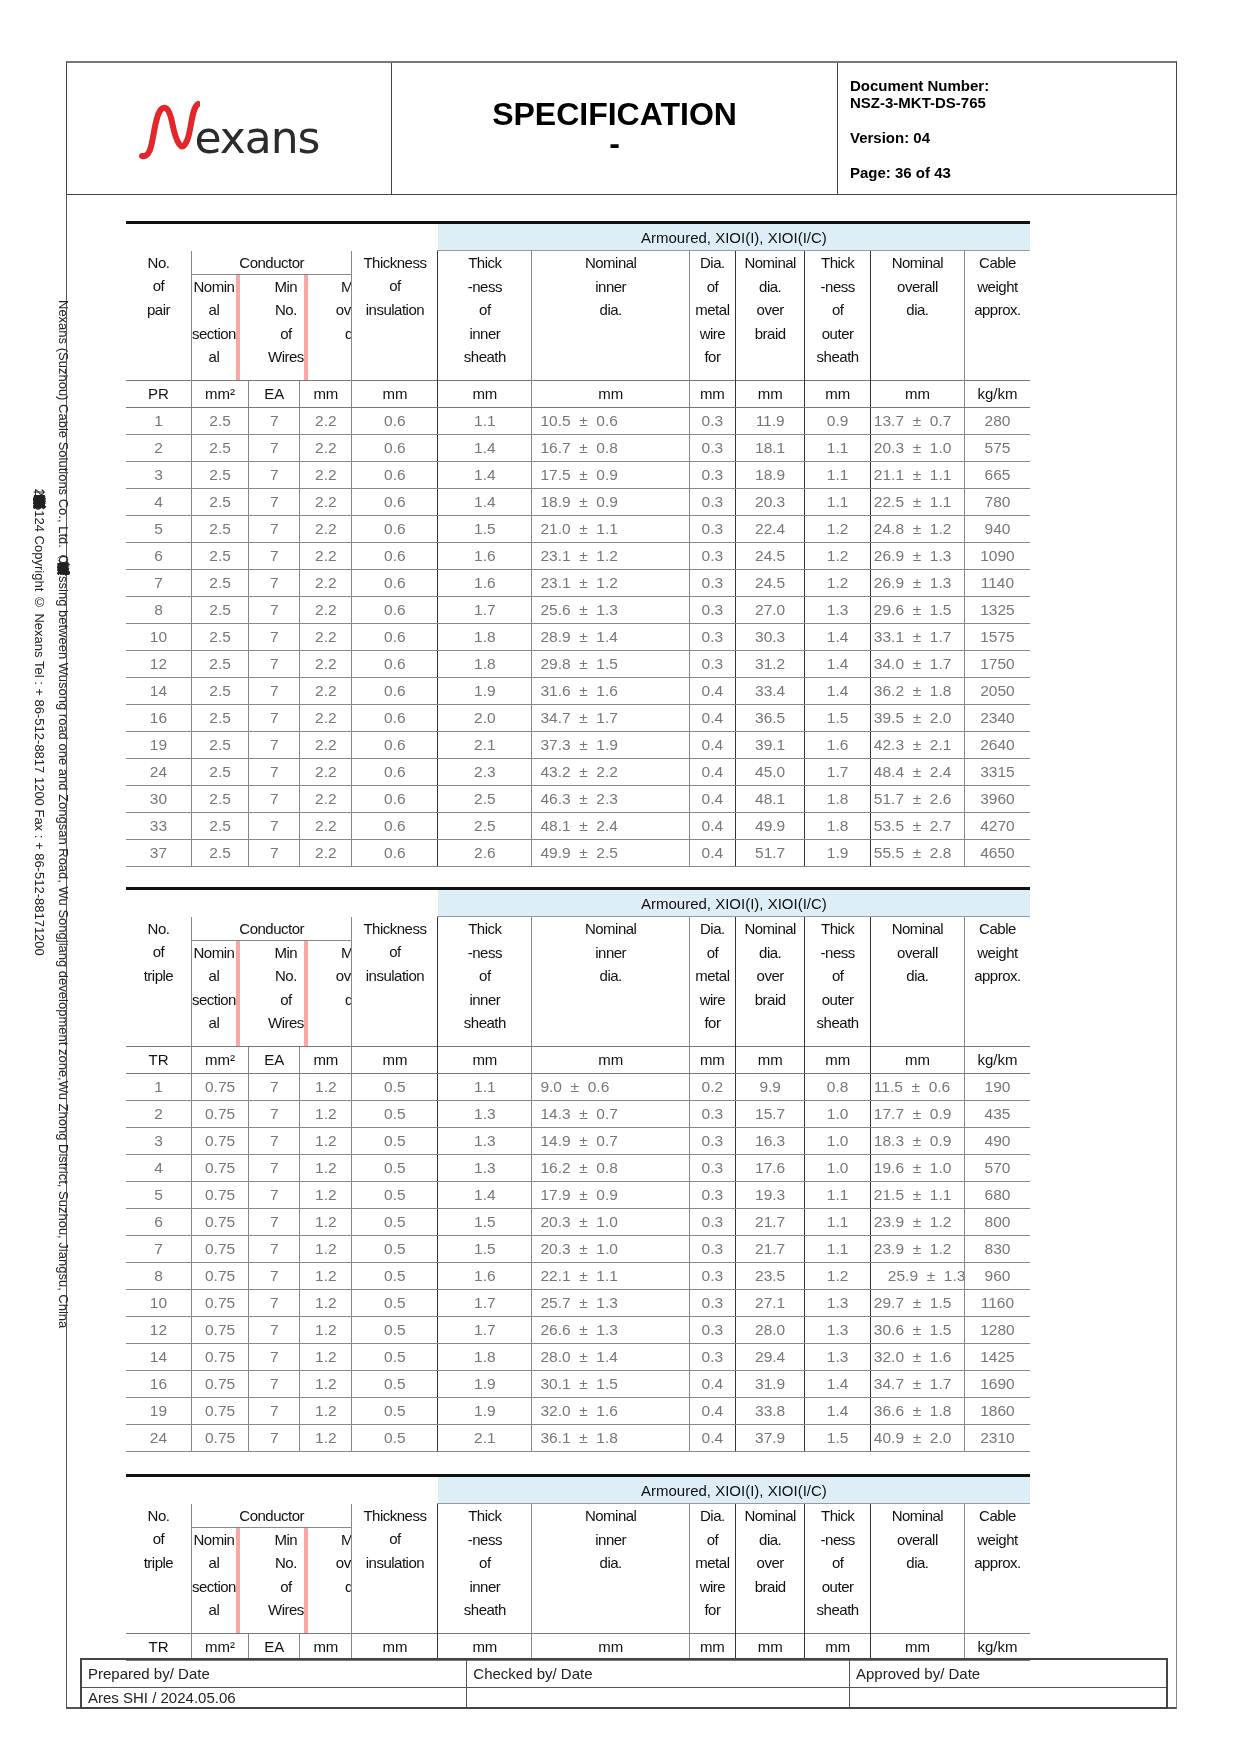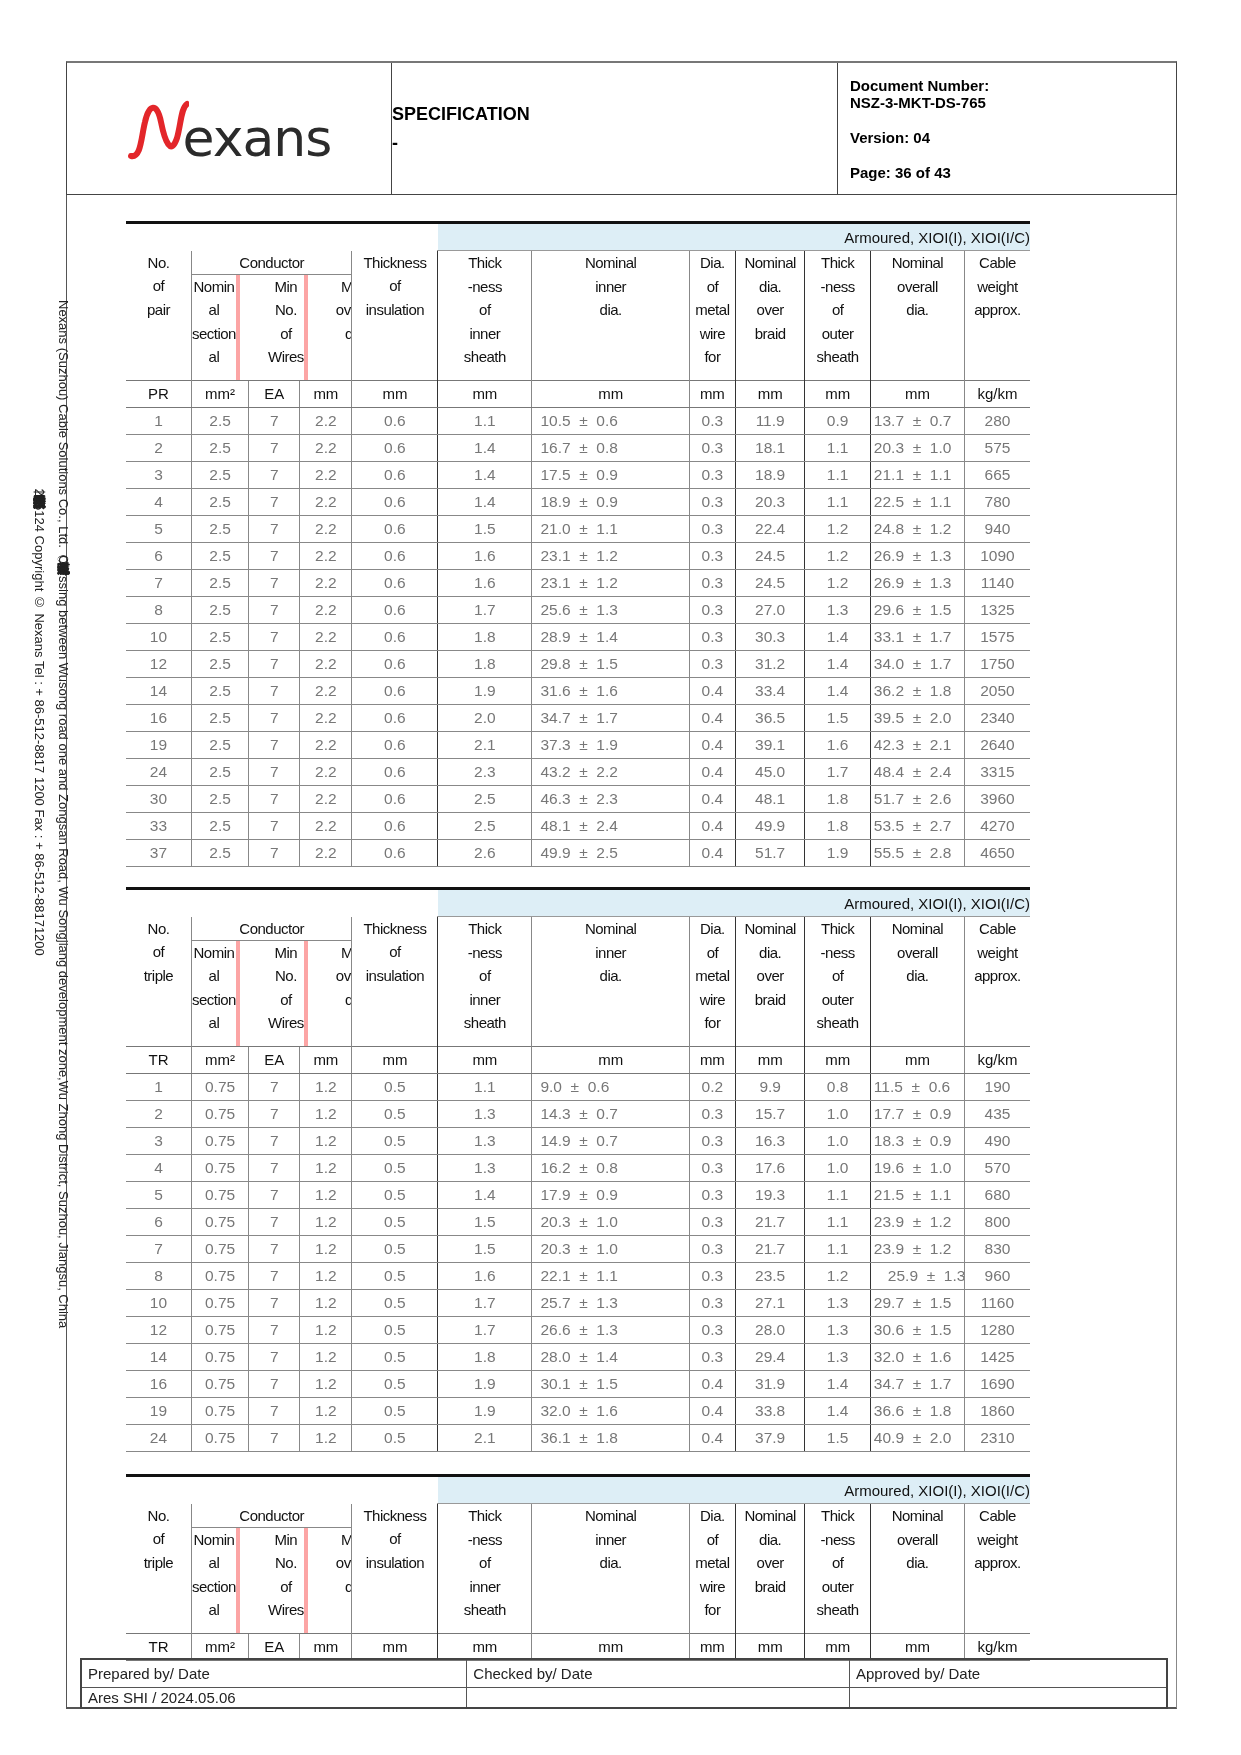--- a/index.html
+++ b/index.html
@@ -2,34 +2,34 @@
 <html><head>
 <meta charset="utf-8">
 <style>
   html, body { margin:0; padding:0; background:#ffffff; }
   body { width:1241px; height:1755px; position:relative; overflow:hidden; font-family:"Liberation Sans", sans-serif; color:#000; }
 
   .frame { position:absolute; left:66px; top:61px; width:1111px; height:1648px; border-left:1px solid #555; border-right:1px solid #888; border-bottom:2px solid #555; box-sizing:border-box; }
 
   .header { position:absolute; left:66px; top:61px; width:1111px; height:134px; border:1px solid #444; border-top:2px solid #777; box-sizing:border-box; display:flex; }
   .hdr-logo { width:324px; border-right:1px solid #444; display:flex; align-items:center; justify-content:center; }
-  .hdr-title { width:445px; border-right:1px solid #444; display:flex; flex-direction:column; align-items:flex-start; justify-content:center; font-weight:bold; font-size:18px; line-height:29px; }
+  .hdr-title { width:445px; border-right:1px solid #444; display:flex; flex-direction:column; align-items:center; justify-content:center; font-weight:bold; font-size:32px; line-height:29px; }
   .hdr-meta { flex:1; padding:14px 0 0 12px; font-weight:bold; font-size:15px; line-height:17px; }
   .hdr-meta div { margin-bottom:0; }
   .hdr-meta .gap { height:18px; }
 
   .logo { display:flex; align-items:flex-end; }
-  .logo-text { font-family:"DejaVu Sans", sans-serif; font-size:52px; color:#2b2b2b; letter-spacing:-1px; margin-left:-6px; line-height:44px; }
+  .logo-text { font-family:"DejaVu Sans", sans-serif; font-size:44px; color:#2b2b2b; letter-spacing:-1px; margin-left:-6px; line-height:44px; }
 
   .sidebar { position:absolute; left:54px; top:300px; writing-mode:vertical-rl; font-size:13px; color:#222; white-space:nowrap; }
   .sidebar2 { position:absolute; left:30px; top:485px; writing-mode:vertical-rl; font-size:13px; color:#222; white-space:nowrap; }
 
   table.spec { position:absolute; left:126px; width:904px; border-collapse:collapse; table-layout:fixed; font-family:"Liberation Sans", sans-serif; }
   table.spec td, table.spec th { padding:0; text-align:center; font-size:15px; overflow:hidden; white-space:nowrap; }
-  table.spec tr.top td { height:26px; border-top:3px solid #111;text-align:right; }
+  table.spec tr.top td { height:26px; border-top:3px solid #111; }
   table.spec tr.top td.band { background:#ddeef6; font-size:15px; color:#111; border-bottom:1px solid #999; }
   table.spec tr.hd td { height:128px; vertical-align:top; line-height:23.5px; color:#111; letter-spacing:-0.5px; }
   table.spec tr.unit td { height:26px; border-top:1px solid #777; border-bottom:1px solid #777; font-weight:normal; color:#111; }
   table.spec tr.row td { height:26px; border-bottom:1px solid #888; color:#777; font-size:15.5px; }
   table.spec .bl { border-left:1px solid #888; }
   table.spec .blk { border-left:1px solid #333; }
   table.spec td.tol { text-align:left; padding-left:8px; }
   .cond-top { border-bottom:1px solid #888; height:23px; line-height:23px; }
   .sub { display:flex; height:105px; }
   .sub > div { flex:1; line-height:23.5px; }

